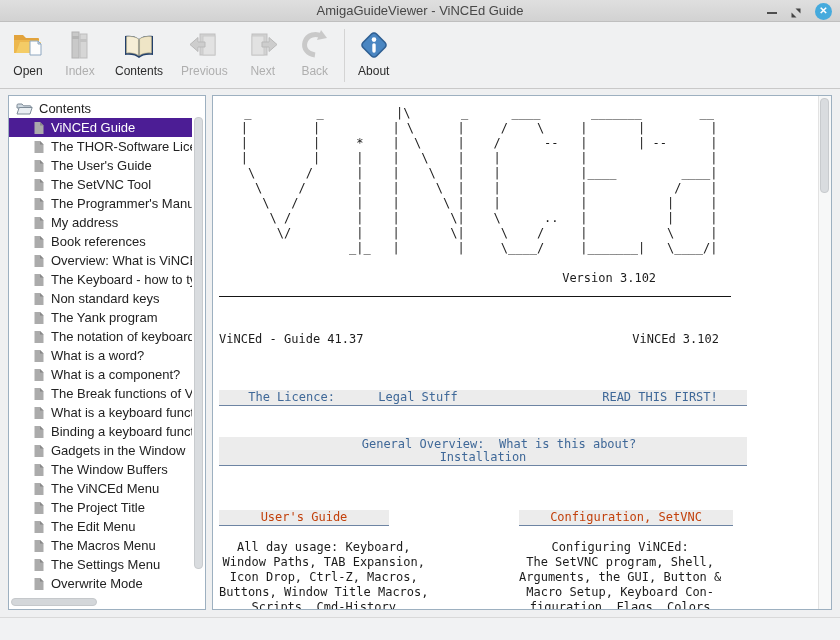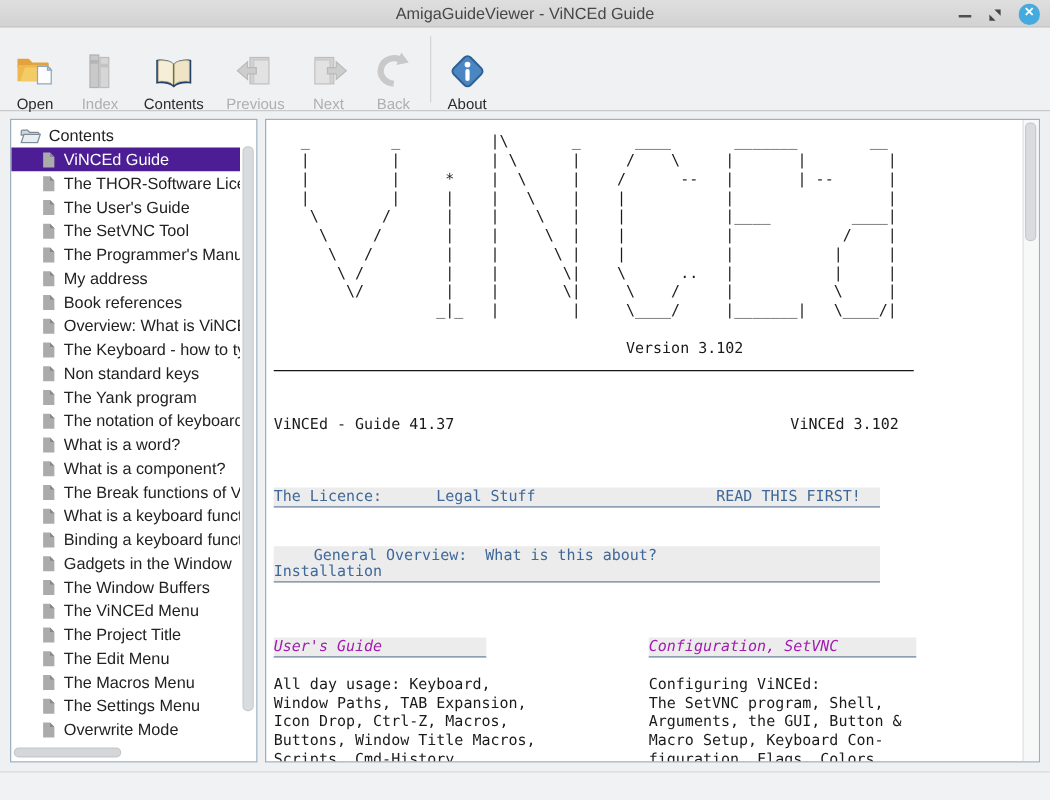--- a/index.html
+++ b/index.html
@@ -1,32 +1,32 @@
 <!DOCTYPE html>
 <html><head>
 <meta charset="utf-8">
 <style>
   * { box-sizing: border-box; }
   html,body { margin:0; padding:0; }
   body { width:840px; height:640px; overflow:hidden; font-family:"Liberation Sans",sans-serif; }
-  .window { position:relative; width:840px; height:640px; background:#eff0f1; overflow:hidden; }
+  .window { position:relative; width:840px; height:640px; background:#eff0f1; overflow:hidden;text-align:center; }
 
   
   .titlebar { height:22px; background:linear-gradient(#dfdfdf,#d2d2d2); border-bottom:1px solid #bfbfbf;
               display:flex; align-items:center; justify-content:center; position:relative; }
   .title-text { font-size:13px; color:#474747; }
   .win-controls { position:absolute; right:8px; top:0; height:22px; display:flex; align-items:center; gap:13px; }
   .btn-min { width:10px; height:2px; background:#4e4e4e; margin-bottom:-4px; }
   .btn-max { width:12px; height:12px; }
   .btn-close { width:17px; height:17px; border-radius:50%; background:#45aadd; color:#fff; font-size:10px;
                font-weight:bold; display:flex; align-items:center; justify-content:center; line-height:1; }
 
   
   .toolbar { height:67px; background:#f0f1f2; border-bottom:1px solid #c9c9c9; display:flex; align-items:stretch; padding:1px 2px 0 2px; }
-  .tb-btn { display:flex; flex-direction:column; align-items:center; padding:5px 9px 2px 9px; font-size:12px; color:#2c2c2c;margin-top:12px; }
+  .tb-btn { display:flex; flex-direction:column; align-items:center; padding:5px 9px 2px 9px; font-size:12px; color:#2c2c2c; }
   .tb-btn .tb-icon { width:34px; height:34px; margin-bottom:2px; display:block; }
   .tb-btn.disabled { color:#afafaf; }
   .tb-sep { width:1px; background:#d4d4d4; margin:6px 3px; }
 
   
   .sidebar { position:absolute; left:8px; top:95px; width:198px; height:515px; background:#fff;
              border:1px solid #9db0c0; overflow:hidden; }
   .tree-root { height:22px; display:flex; align-items:center; padding:2px 0 0 7px; font-size:13px; color:#222; }
   .tree-root .ico { margin-right:6px; display:flex; }
   .tree-item { height:19px; width:183px; display:flex; align-items:center; padding-left:24px; font-size:13px;
@@ -39,25 +39,25 @@
                border:1px solid #c5c8cb; border-radius:4px; }
 
   
   .content { position:absolute; left:212px; top:95px; width:620px; height:515px; background:#fff;
              border:1px solid #9db0c0; overflow:hidden; font-family:"DejaVu Sans Mono",monospace;
              font-size:12px; line-height:15px; color:#1b1b1b; }
   .content pre { margin:0; font:inherit; white-space:pre; }
   #art { position:absolute; left:6px; top:10px; }
   #rule { position:absolute; left:6px; top:200px; width:512px; border-top:1px solid #151515; }
   #hdr { position:absolute; left:6px; top:236px; width:500px; display:flex; justify-content:space-between; }
-  .linkbar { position:absolute; left:6px; width:485px; height:16px; background:#ececec;
+  .linkbar { position:absolute; left:6px; width:528px; height:16px; background:#ececec;
              border-bottom:1px solid #6d84a3; color:#3f6898; white-space:pre; }
   #bar1 { top:294px; } #bar2 { top:341px;padding-left:32px; } #bar3 { top:354px; }
   .collink { position:absolute; top:414px; height:16px; background:#ececec; border-bottom:1px solid #6d84a3;
-             color:#a21caf; white-space:pre;font-style:italic; }
+             color:#c2410c; white-space:pre; }
   #ug-bar  { left:6px;  width:170px; }
   #cfg-bar { left:306px; width:214px; }
   #ug-text  { position:absolute; left:6px;  top:444px; }
   #cfg-text { position:absolute; left:306px; top:444px; }
   .ct-vtrack { position:absolute; right:0; top:0; width:13px; height:100%; background:#f7f8f8; border-left:1px solid #e2e2e2; }
   .ct-vthumb { position:absolute; top:2px; right:2px; width:9px; height:95px; background:#d9dcdf;
                border:1px solid #c8cbce; border-radius:4px; }
 
   .statusbar { position:absolute; left:0; top:617px; width:840px; height:23px; background:#f1f2f3; border-top:1px solid #d9d9d9; }
 </style>

